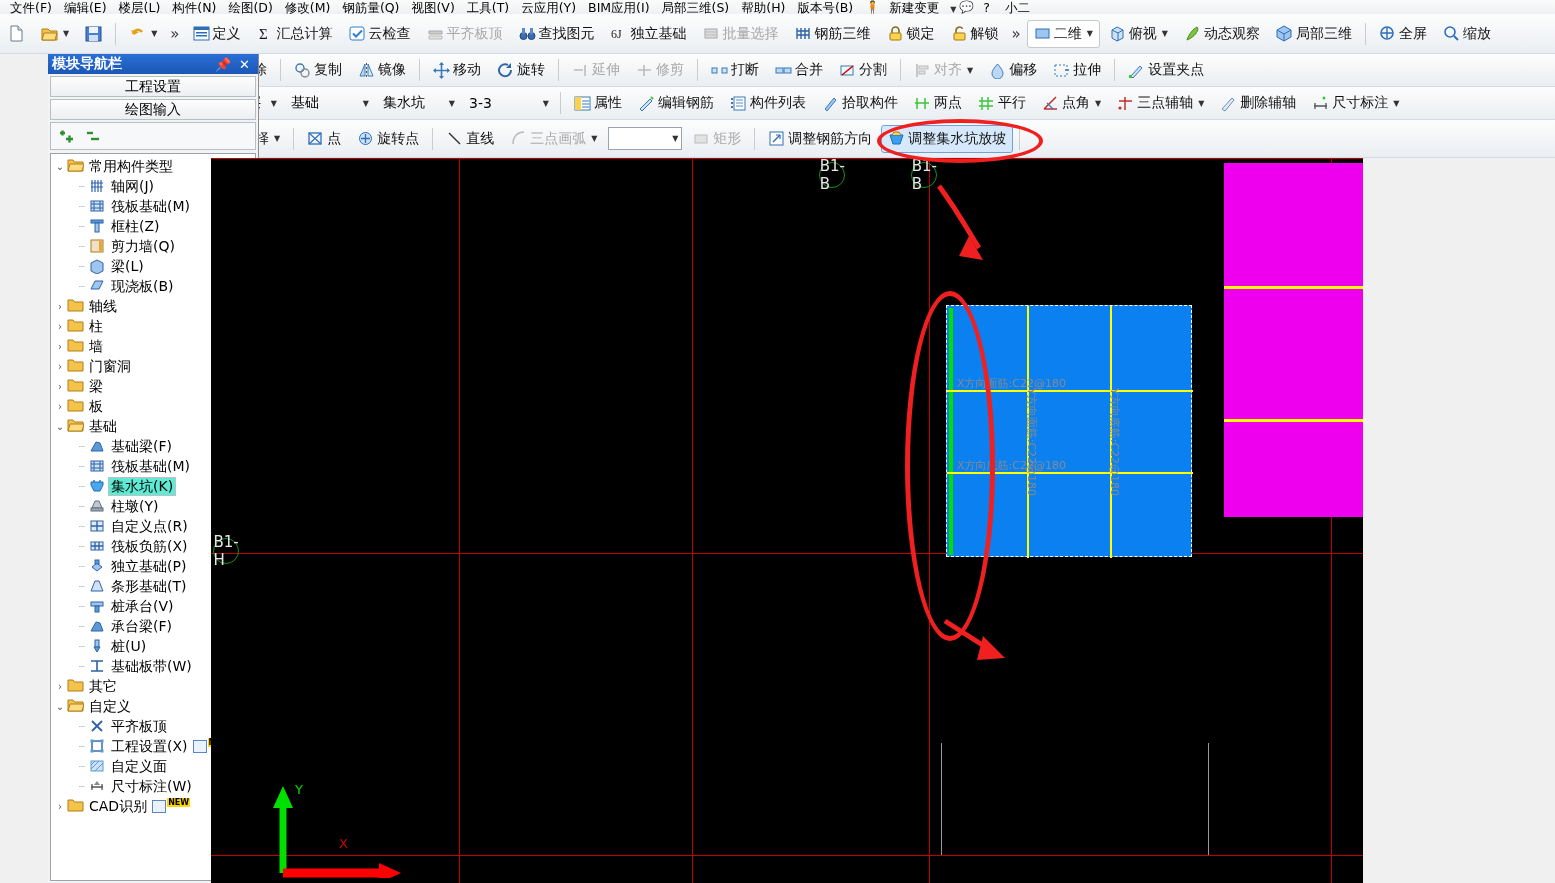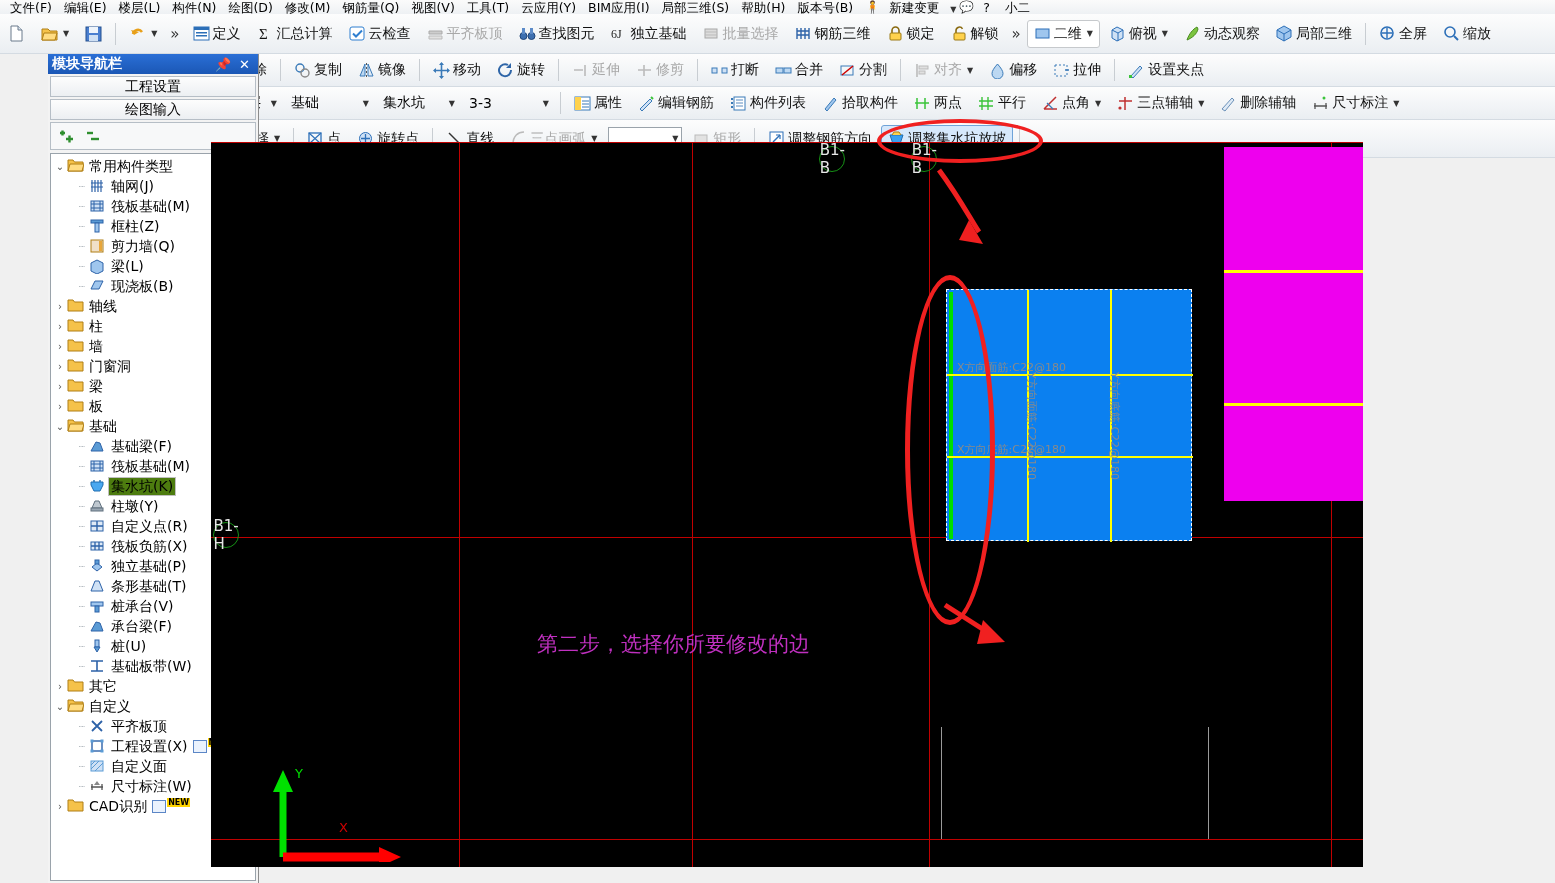--- a/index.html
+++ b/index.html
@@ -90,39 +90,39 @@
     background: #f7f8f9; display: flex; align-items: center; padding: 0 6px; gap: 10px;
   }
   #tree {
     flex: 1; margin: 3px 2px 2px 2px; background: #fff; border: 1px solid #9aa3ab;
     overflow: hidden; padding-top: 2px;
   }
   .tnode {
     display: flex; align-items: center; height: 20px; font-size: 14px;
     white-space: nowrap; padding-left: 2px;
   }
-  .tnode.sel .tlabel { background: #4d7c0f; outline: 1px solid #c0c0c0; }
+  .tnode.sel .tlabel { background: #5eead4; outline: 1px solid #c0c0c0; }
   .exp { width: 14px; text-align: center; font-size: 10px; color: #555; flex: none; }
   .tlabel { padding: 0 2px; line-height: 17px; }
   .badge-new {
     display: inline-flex; align-items: center; gap: 1px; margin-left: 3px;
     vertical-align: middle;
   }
   .badge-new .bk {
     width: 14px; height: 13px; background: #eaf2fd; border: 1px solid #5b86c6;
     display: inline-block;
   }
   .badge-new .nw {
     background: #ffd400; color: #000; font-size: 8px; font-weight: bold;
     line-height: 8px; padding: 1px 1px 0 1px; position: relative; top: -4px;
   }
 
   
   #canvas {
-    position: absolute; top: 142px; left: 211px;
+    position: absolute; top: 158px; left: 211px;
     width: 1152px; height: 725px; background: #000; overflow: hidden;
   }
   .gl { position: absolute; background: #c00000; }
   .glh { height: 1px; }
   .glv { width: 1px; }
   .glw { position: absolute; background: #9a9a9a; }
 
   .axbub {
     position: absolute; width: 26px; height: 26px; border: 1.5px solid #169216;
     border-radius: 50%; color: #e6e6e6; font-size: 15px;
@@ -1148,21 +1148,20 @@
 
     <div class="ellipse-hl" style="left:694px;top:133px;width:90px;height:350px"></div>
 
     <svg style="position:absolute;left:0;top:0;width:1344px;height:725px;pointer-events:none">
       <path d="M728 28 C748 55 760 78 768 90" stroke="#f02020" stroke-width="5" fill="none"></path>
       <path d="M758 78 L772 102 L748 98 Z" fill="#f02020"></path>
       <path d="M734 463 L784 495" stroke="#f02020" stroke-width="5" fill="none"></path>
       <path d="M772 478 L794 500 L766 502 Z" fill="#f02020"></path>
     </svg>
 
-    <div class="annot-text" style="left:326px;top:488px">第二步，选择你所要修改的边</div>
 
     <div id="gizmo" style="left:60px;top:620px;width:140px;height:100px">
       <svg width="140" height="100" viewBox="0 0 140 100">
         <path d="M12 95 L12 22" stroke="#00e000" stroke-width="7"></path>
         <path d="M12 8 L22 30 L2 30 Z" fill="#00e000"></path>
         <path d="M12 95 L115 95" stroke="#ff0000" stroke-width="9"></path>
         <path d="M130 95 L108 105 L108 85 Z" fill="#ff0000"></path>
       </svg>
       <span class="gz-lbl" style="left:24px;top:4px;color:#00e000">Y</span>
       <span class="gz-lbl" style="left:68px;top:58px;color:#cc0000">X</span>

